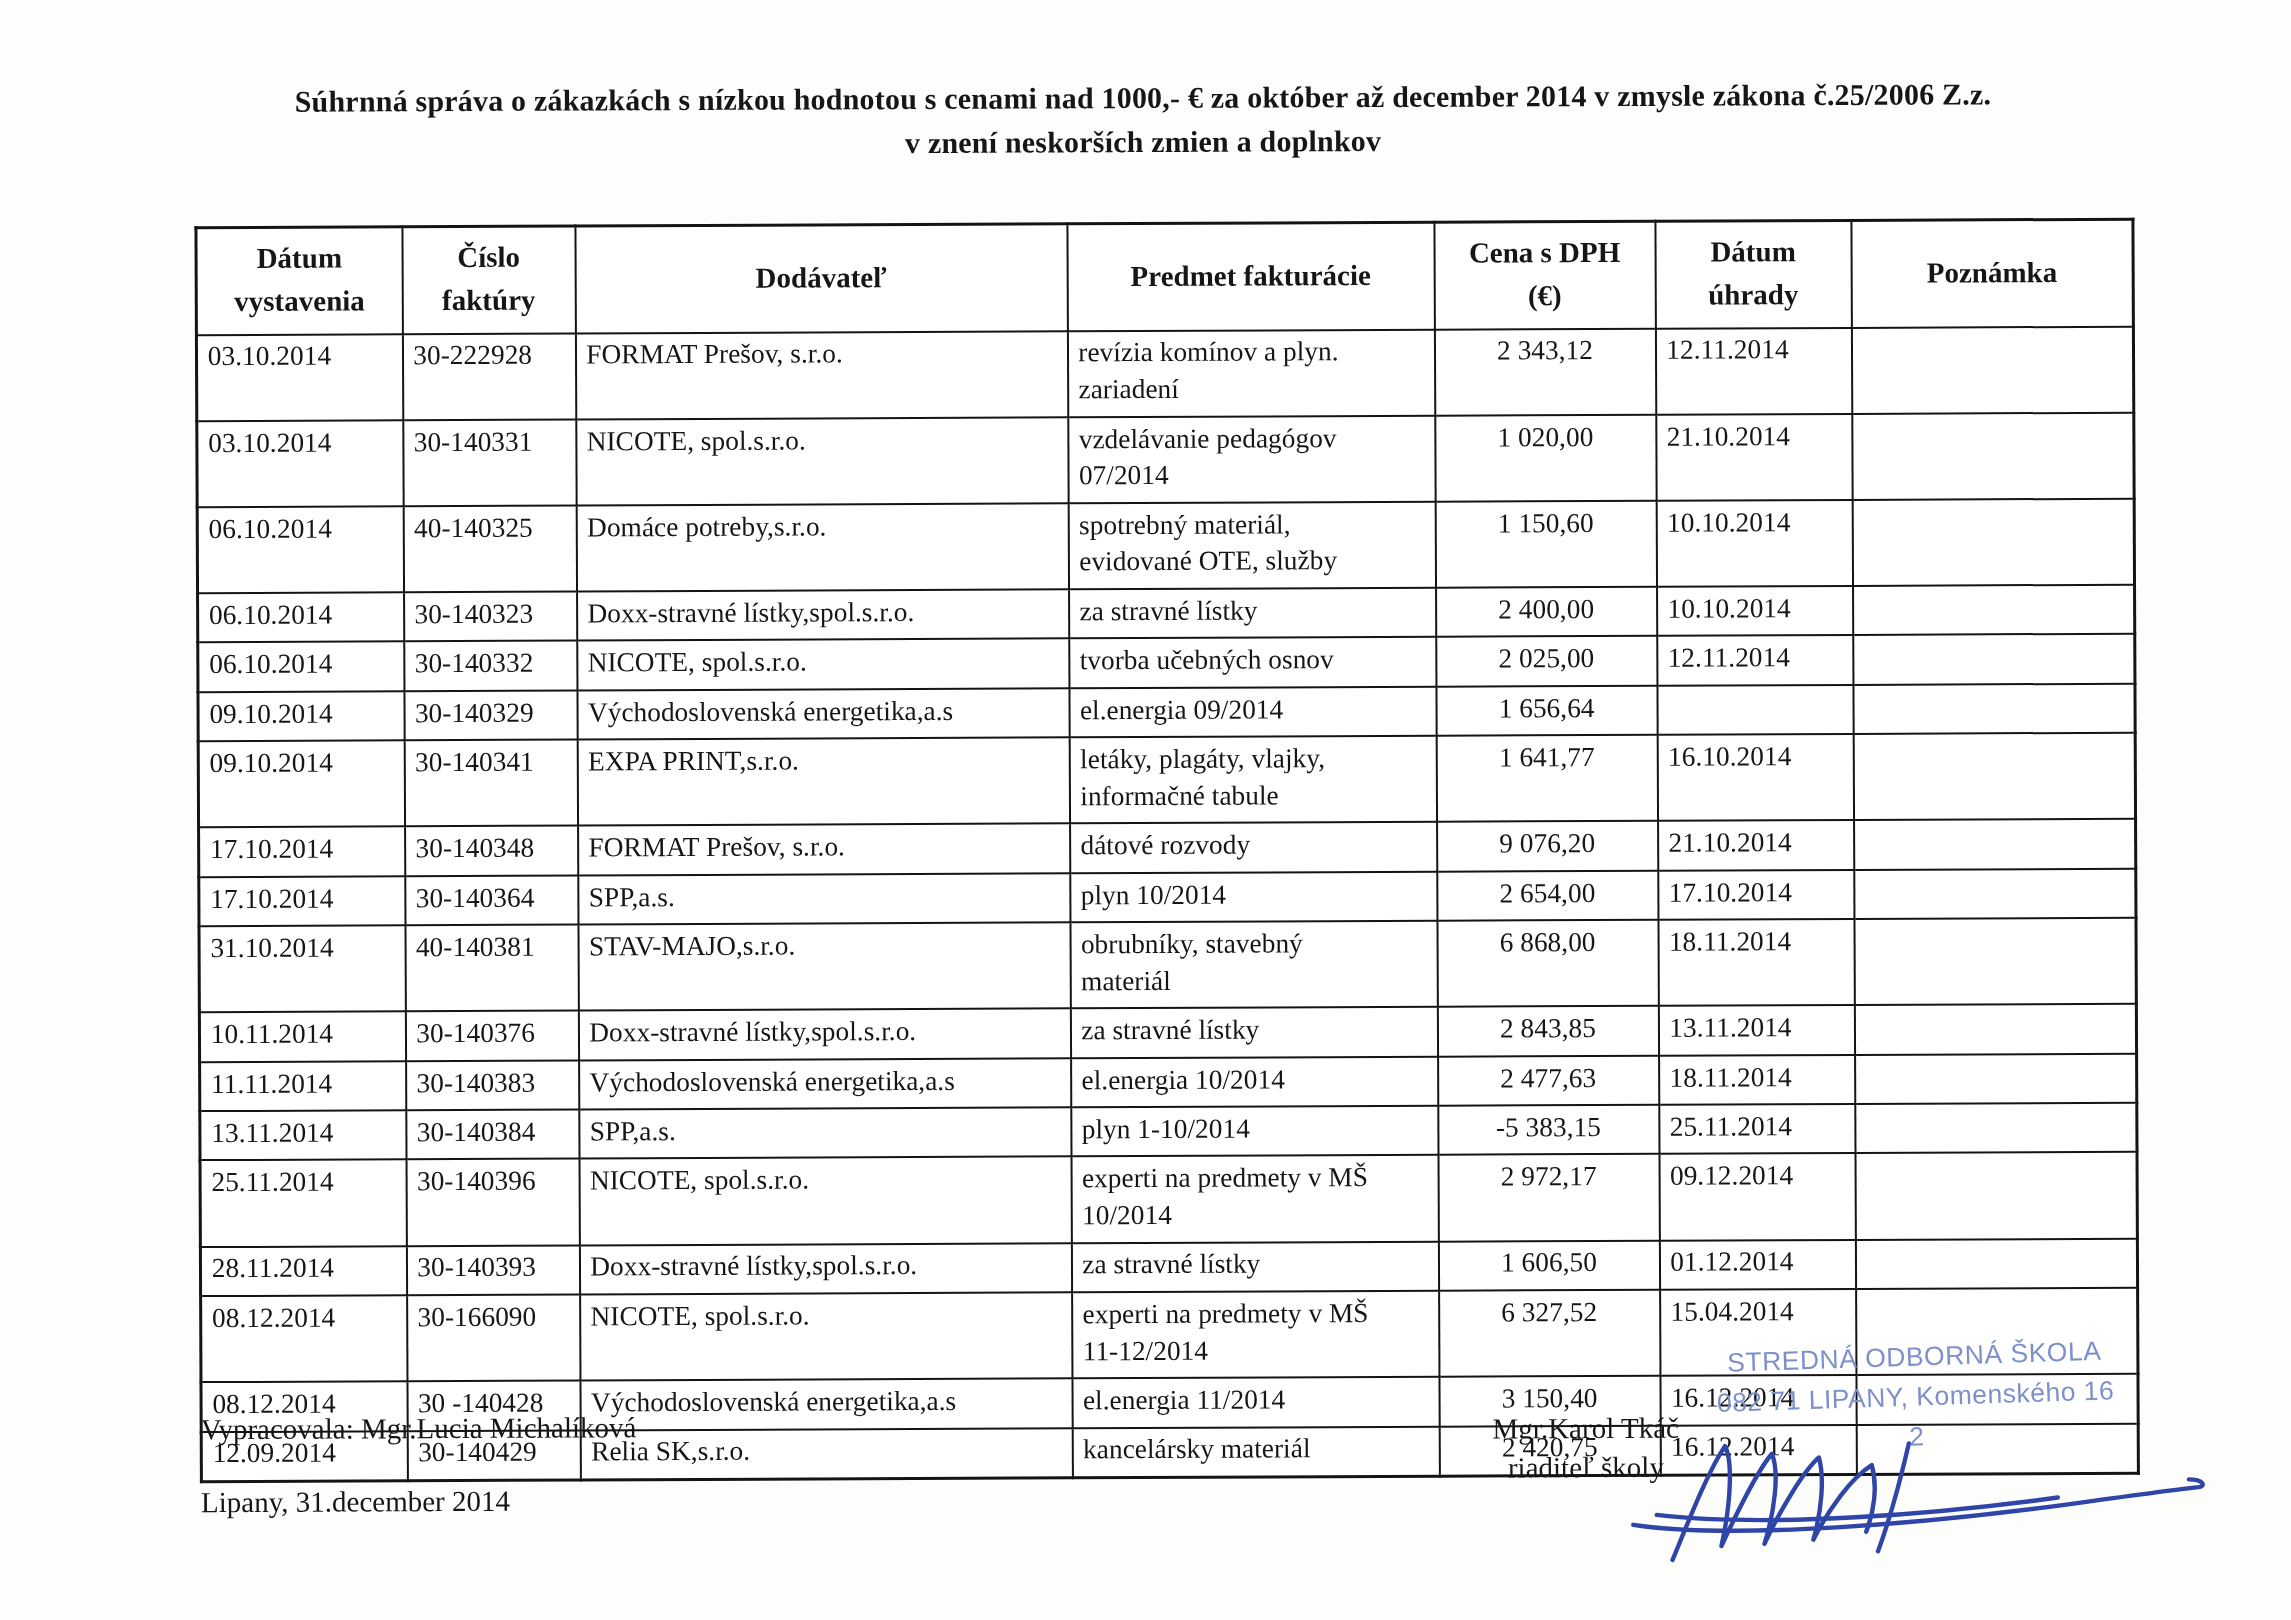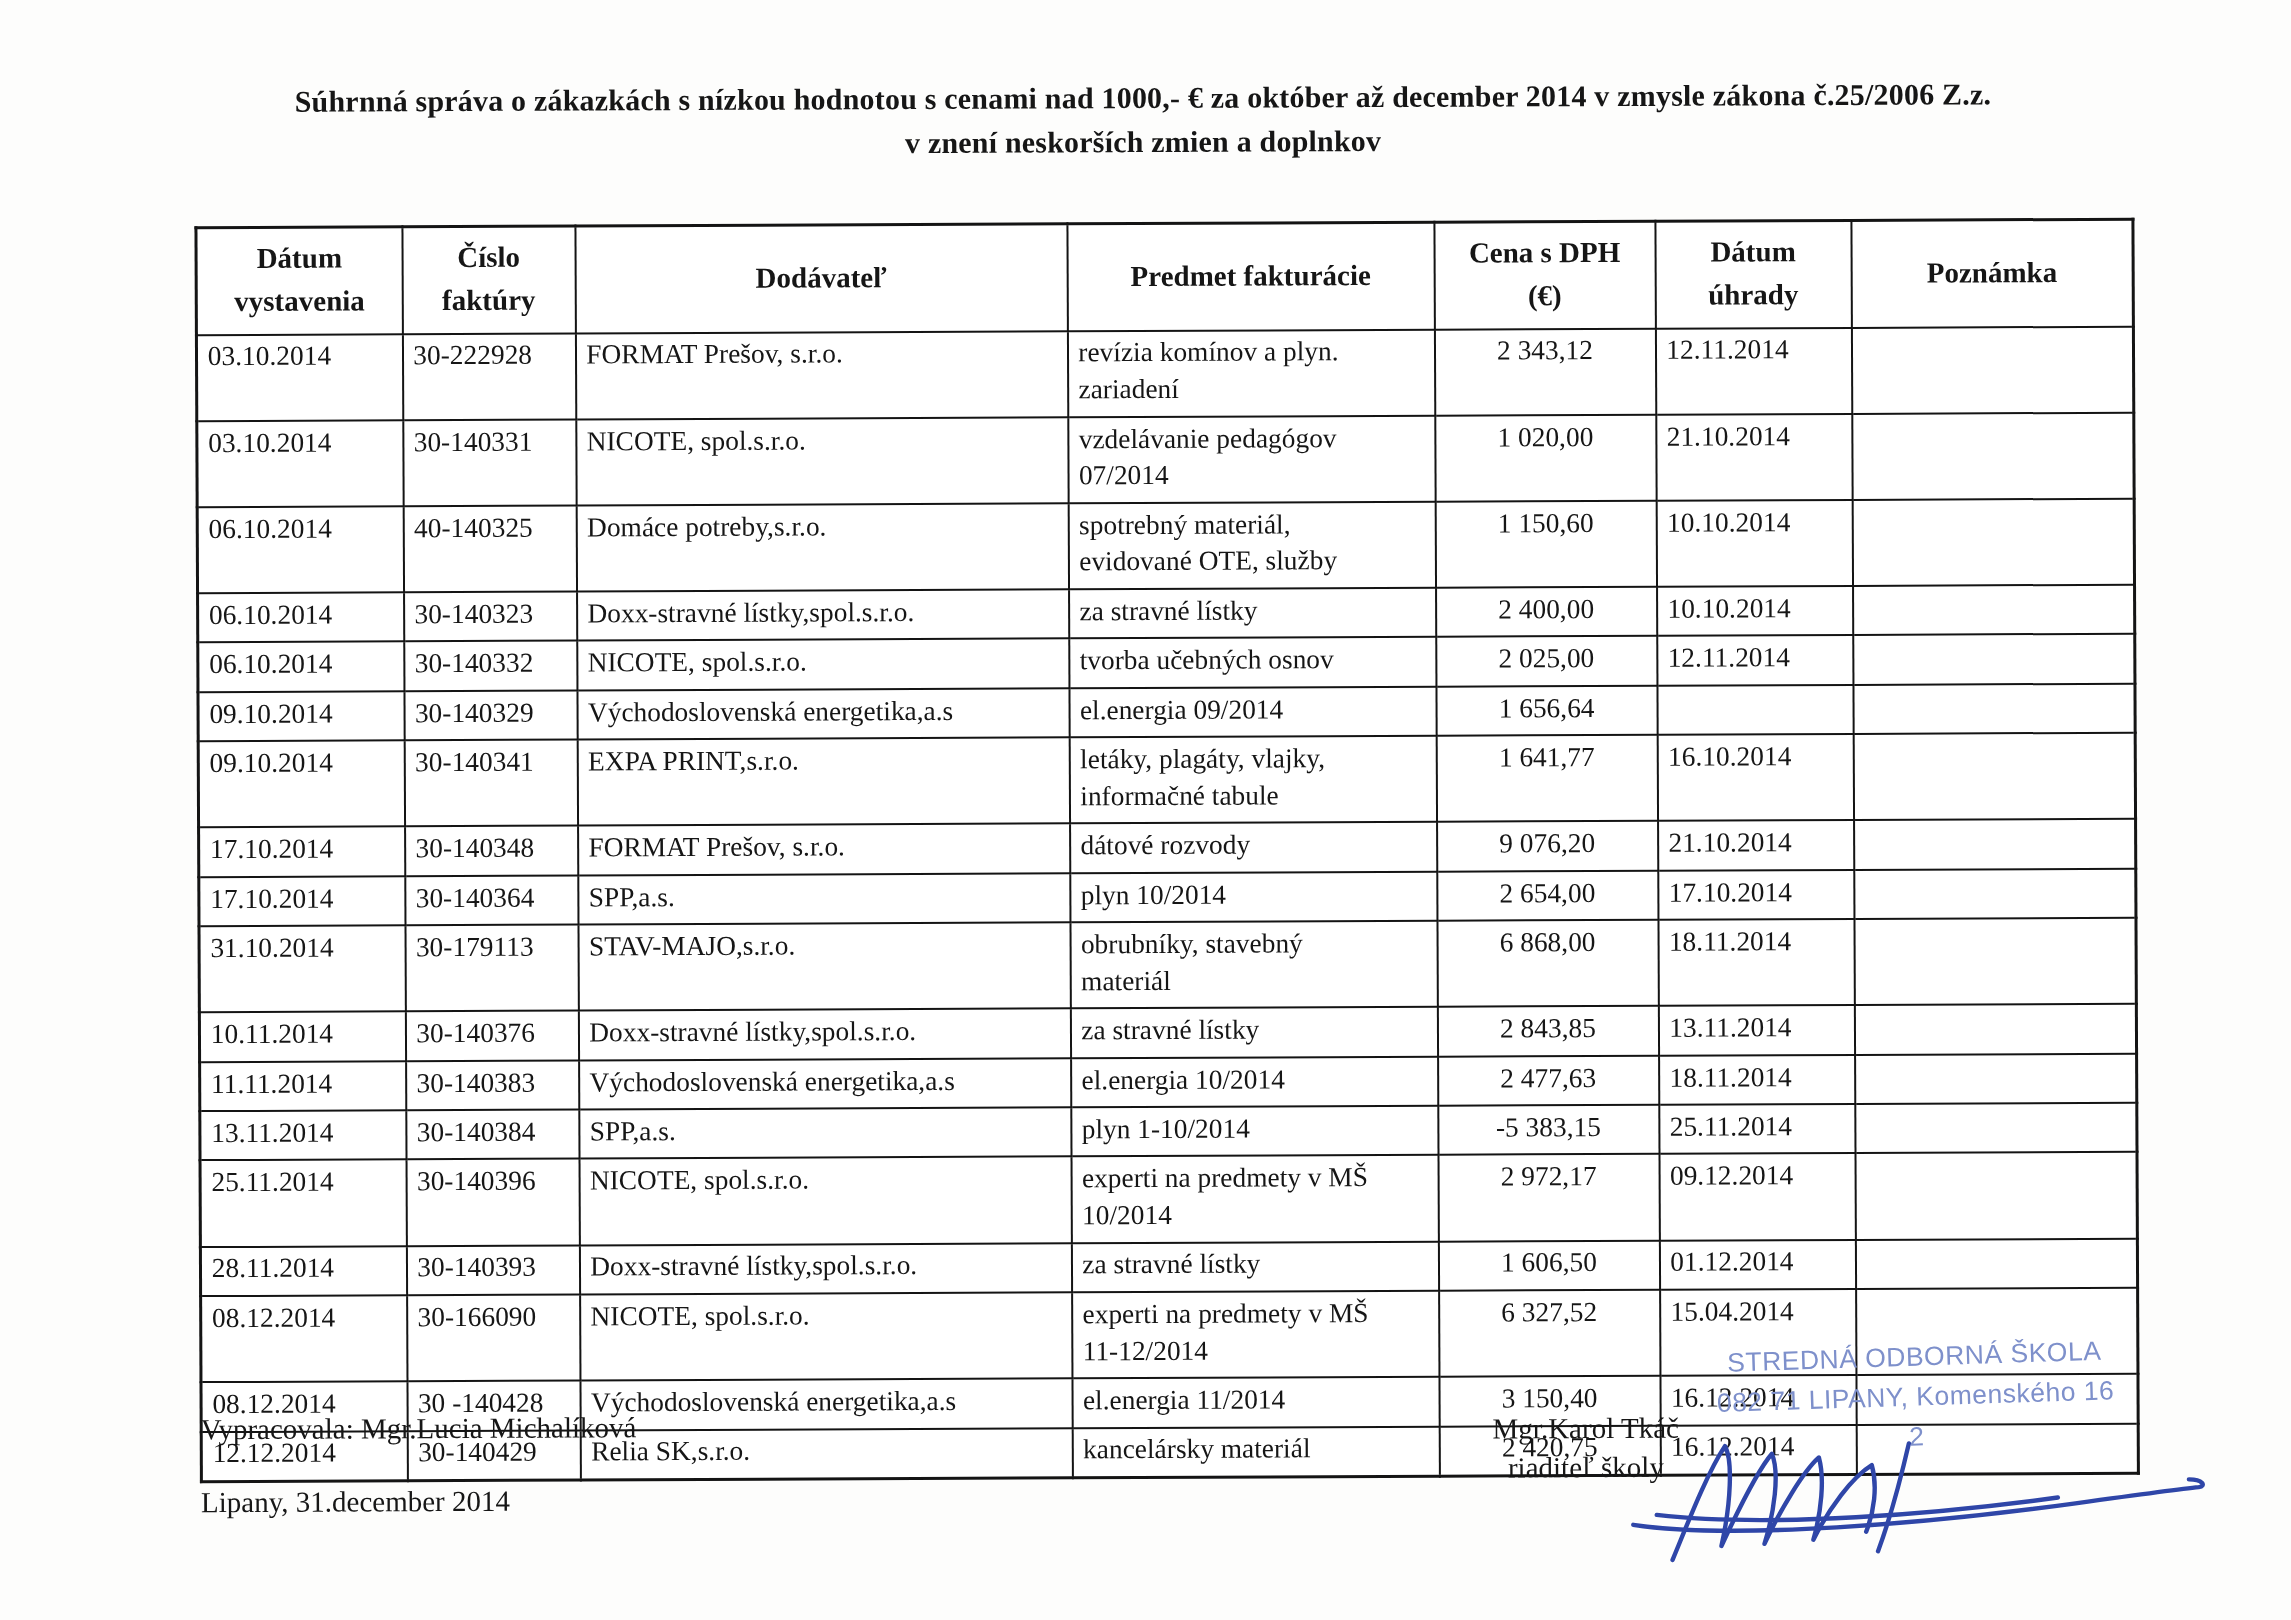--- a/index.html
+++ b/index.html
@@ -193,21 +193,21 @@
           <td class="col0">17.10.2014</td>
           <td class="col1">30-140364</td>
           <td class="col2">SPP,a.s.</td>
           <td class="col3">plyn 10/2014</td>
           <td class="col4">2 654,00</td>
           <td class="col5">17.10.2014</td>
           <td class="col6"></td>
         </tr>
         <tr>
           <td class="col0">31.10.2014</td>
-          <td class="col1">30-179113</td>
+          <td class="col1">40-140381</td>
           <td class="col2">STAV-MAJO,s.r.o.</td>
           <td class="col3">obrubníky, stavebný
 materiál</td>
           <td class="col4">6 868,00</td>
           <td class="col5">18.11.2014</td>
           <td class="col6"></td>
         </tr>
         <tr>
           <td class="col0">10.11.2014</td>
           <td class="col1">30-140376</td>
@@ -267,21 +267,21 @@
         <tr>
           <td class="col0">08.12.2014</td>
           <td class="col1">30 -140428</td>
           <td class="col2">Východoslovenská energetika,a.s</td>
           <td class="col3">el.energia 11/2014</td>
           <td class="col4">3 150,40</td>
           <td class="col5">16.12.2014</td>
           <td class="col6"></td>
         </tr>
         <tr>
-          <td class="col0">12.12.2014</td>
+          <td class="col0">12.09.2014</td>
           <td class="col1">30-140429</td>
           <td class="col2">Relia SK,s.r.o.</td>
           <td class="col3">kancelársky materiál</td>
           <td class="col4">2 420,75</td>
           <td class="col5">16.12.2014</td>
           <td class="col6"></td>
         </tr>
       </tbody>
   </table>
 

